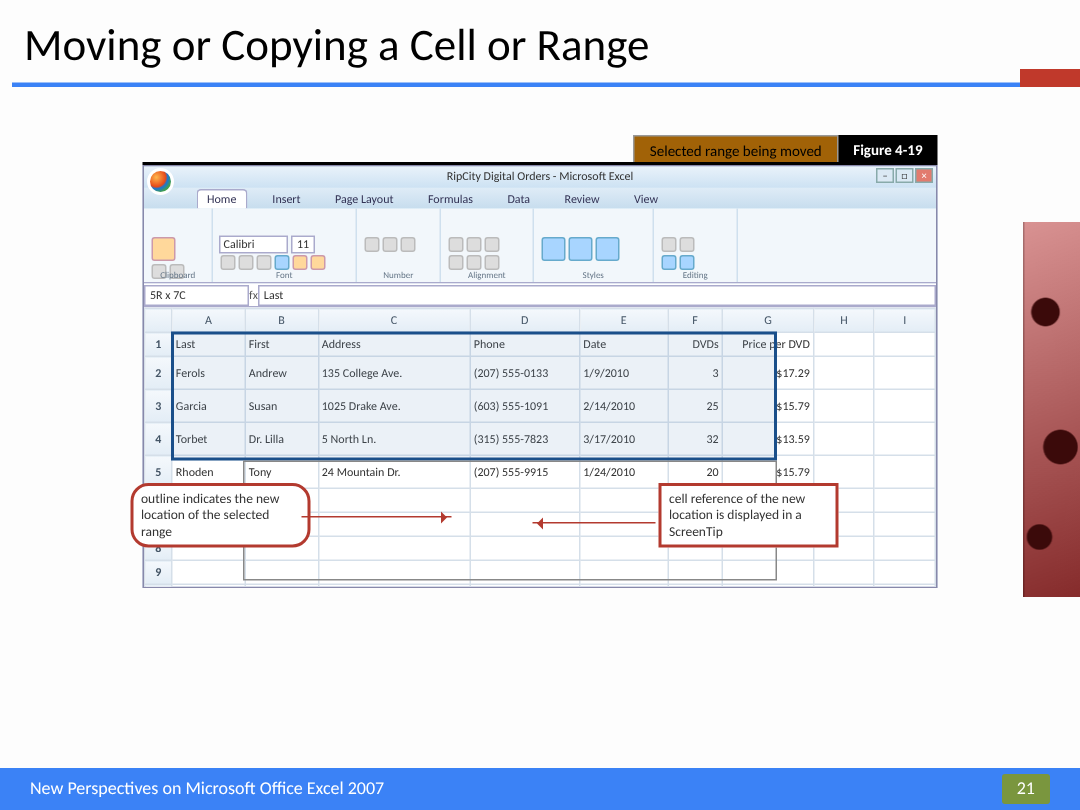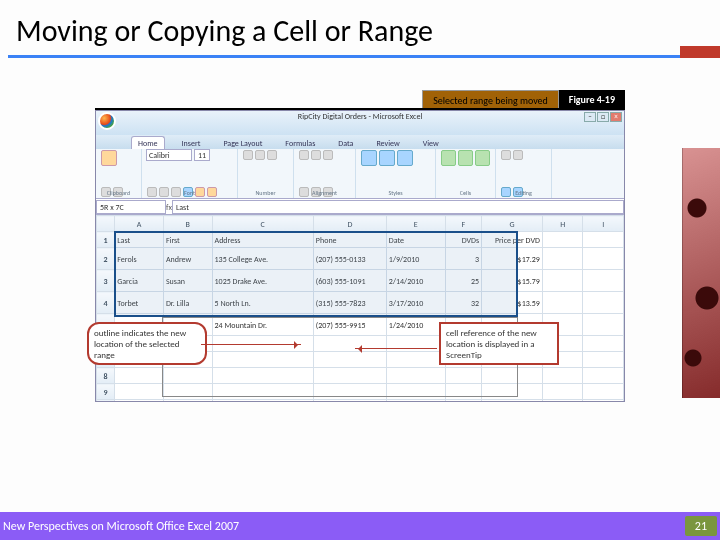--- a/index.html
+++ b/index.html
@@ -58,23 +58,24 @@
   
   .excel {
     width: 100%;
     border: 1px solid #88a;
     background: #cfe6f5;
     font-size: 8px;
     color: #333;
     position: relative;
   }
   .titlebar {
-    height: 24px;
+    height: 14px;
     background: linear-gradient(#e9f2fa, #cde2f3);
     display: flex;
+    align-items: center;
     justify-content: center;
     font-size: 8px;
     position: relative;
   }
   .win-btns { position: absolute; right: 2px; top: 1px; display: flex; gap: 1px; }
   .win-btn { width: 12px; height: 10px; background: #dbe9f4; border: 1px solid #8aa; font-size: 7px; text-align: center; line-height: 8px; }
   .win-btn.close { background: #e27b6e; color: #fff; }
   .office-btn {
     position: absolute; left: 2px; top: 1px;
     width: 18px; height: 18px; border-radius: 50%;
@@ -93,21 +94,21 @@
   .tab { padding: 1px 6px; color: #335; margin-left: 11px; }
   .tab.active { background: #fff; border: 1px solid #aac; border-bottom: none; border-radius: 3px 3px 0 0; }
   .ribbon {
     height: 50px;
     background: #f2f7fb;
     border-bottom: 1px solid #aac;
     display: flex;
   }
   .rgroup {
     border-right: 1px solid #cfe0ee;
-    padding: 0 4px;
+    padding: 18px 4px;
     display: flex;
     flex-direction: column;
     justify-content: space-between;
     position: relative;
   }
   .rgroup-label {
     font-size: 6px; color: #678; text-align: center;
     position: absolute; bottom: 1px; left: 0; right: 0;
   }
   .ricon { width: 16px; height: 16px; background: #ffd89b; border: 1px solid #c9a; border-radius: 2px; margin: 1px; display: inline-block; }
@@ -198,26 +199,26 @@
       radial-gradient(circle at 14px 60px, #3b0a0a 9px, transparent 10px),
       radial-gradient(circle at 24px 150px, #3b0a0a 11px, transparent 12px),
       radial-gradient(circle at 10px 210px, #3b0a0a 8px, transparent 9px),
       linear-gradient(160deg, rgba(180,40,40,0.5), rgba(120,20,20,0.9));
     border-left: 1px solid rgba(0,0,0,0.2);
   }
   .footer {
     position: absolute;
     left: 0; right: 0; bottom: 0;
     height: 28px;
-    background: #8b5cf6;
+    background: #3b82f6;
     color: #fff;
     display: flex;
     align-items: center;
     justify-content: space-between;
-    padding: 0 3px;
+    padding: 0 20px;
     font-size: 12px;
   }
   .footer .pagechip {
     background: #7a963e;
     padding: 3px 10px;
     border-radius: 2px;
     color: #fff;
   }
 </style>
 </head>
@@ -297,28 +298,20 @@
           </div>
         <div class="rgroup-label">Alignment</div>
       </div>
       <div class="rgroup" style="width:80px">
         <div class="rrow">
             <span class="ricon blue"></span>
             <span class="ricon blue"></span>
             <span class="ricon blue"></span>
           </div>
         <div class="rgroup-label">Styles</div>
-      </div>
-      <div class="rgroup" style="width:60px">
-        <div class="rrow">
-            <span class="ricon green"></span>
-            <span class="ricon green"></span>
-            <span class="ricon green"></span>
-          </div>
-        <div class="rgroup-label">Cells</div>
       </div>
       <div class="rgroup" style="width:56px">
         <div class="rrow">
             <span class="ricon sm gray"></span>
             <span class="ricon sm gray"></span>
           </div>
         <div class="rrow">
             <span class="ricon sm blue"></span>
             <span class="ricon sm blue"></span>
           </div>

